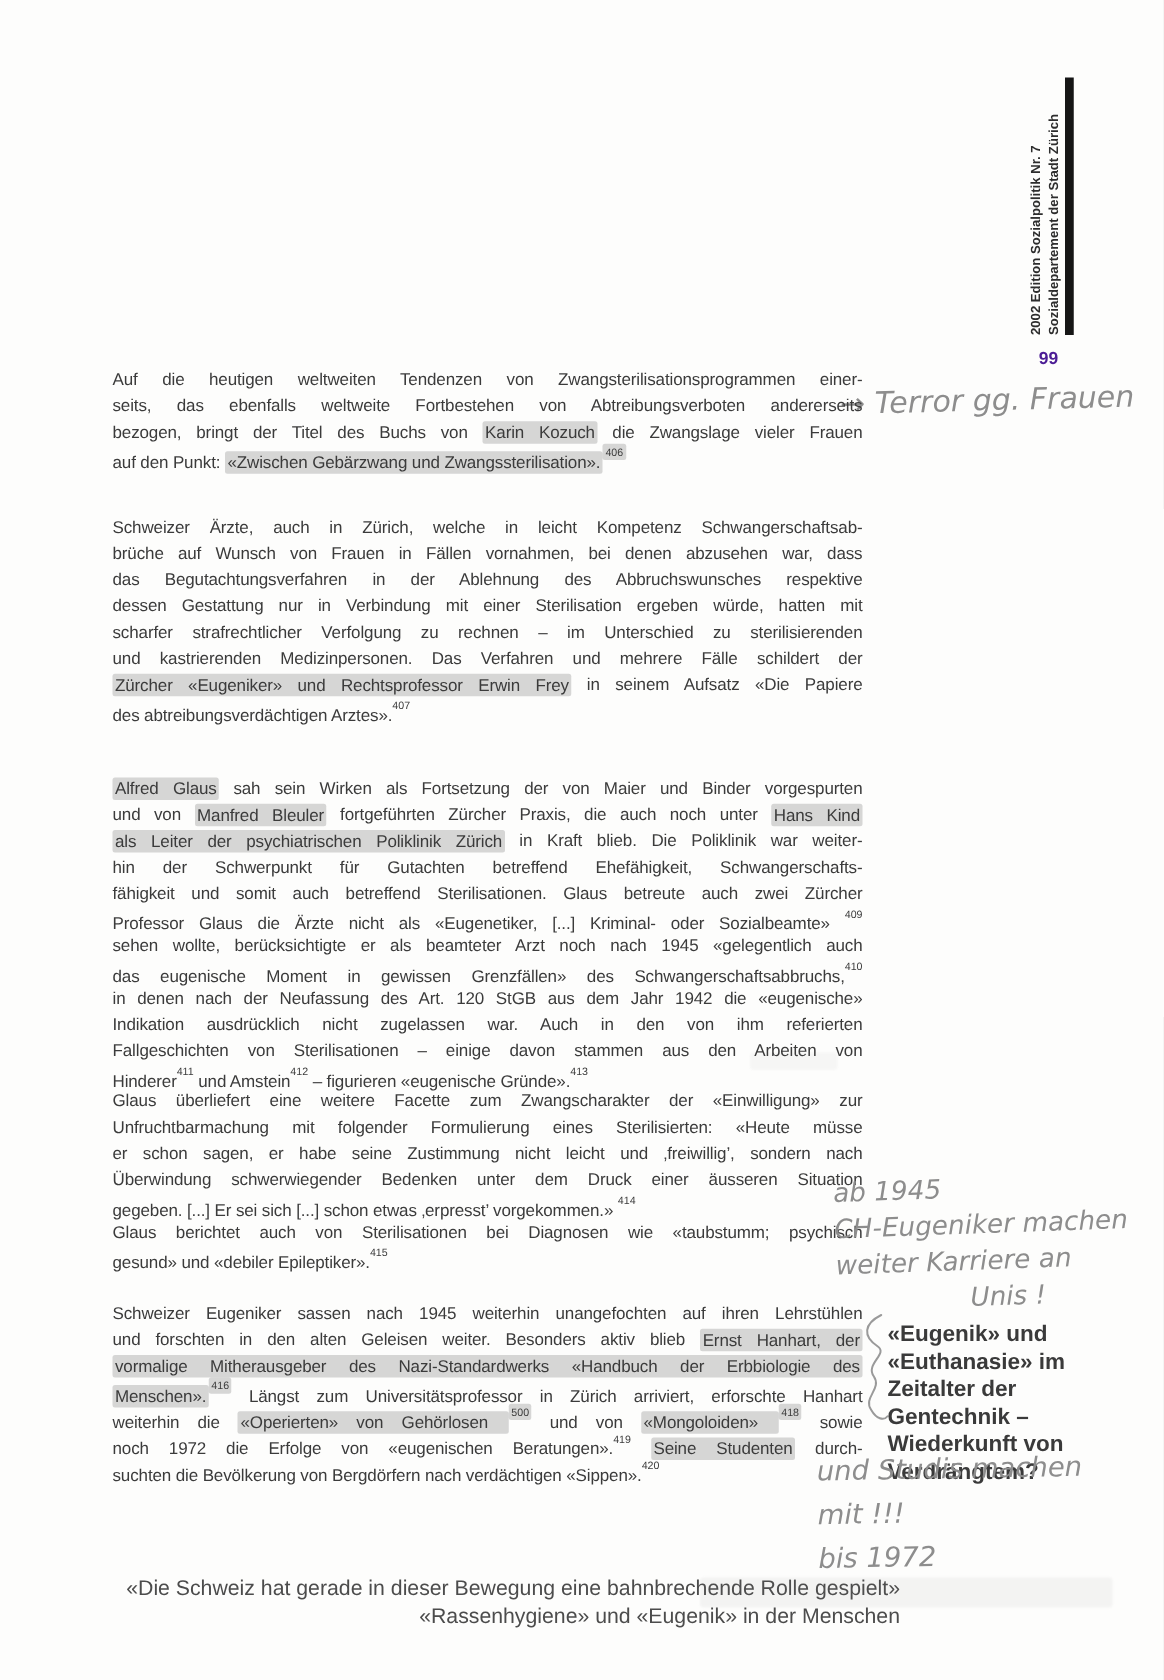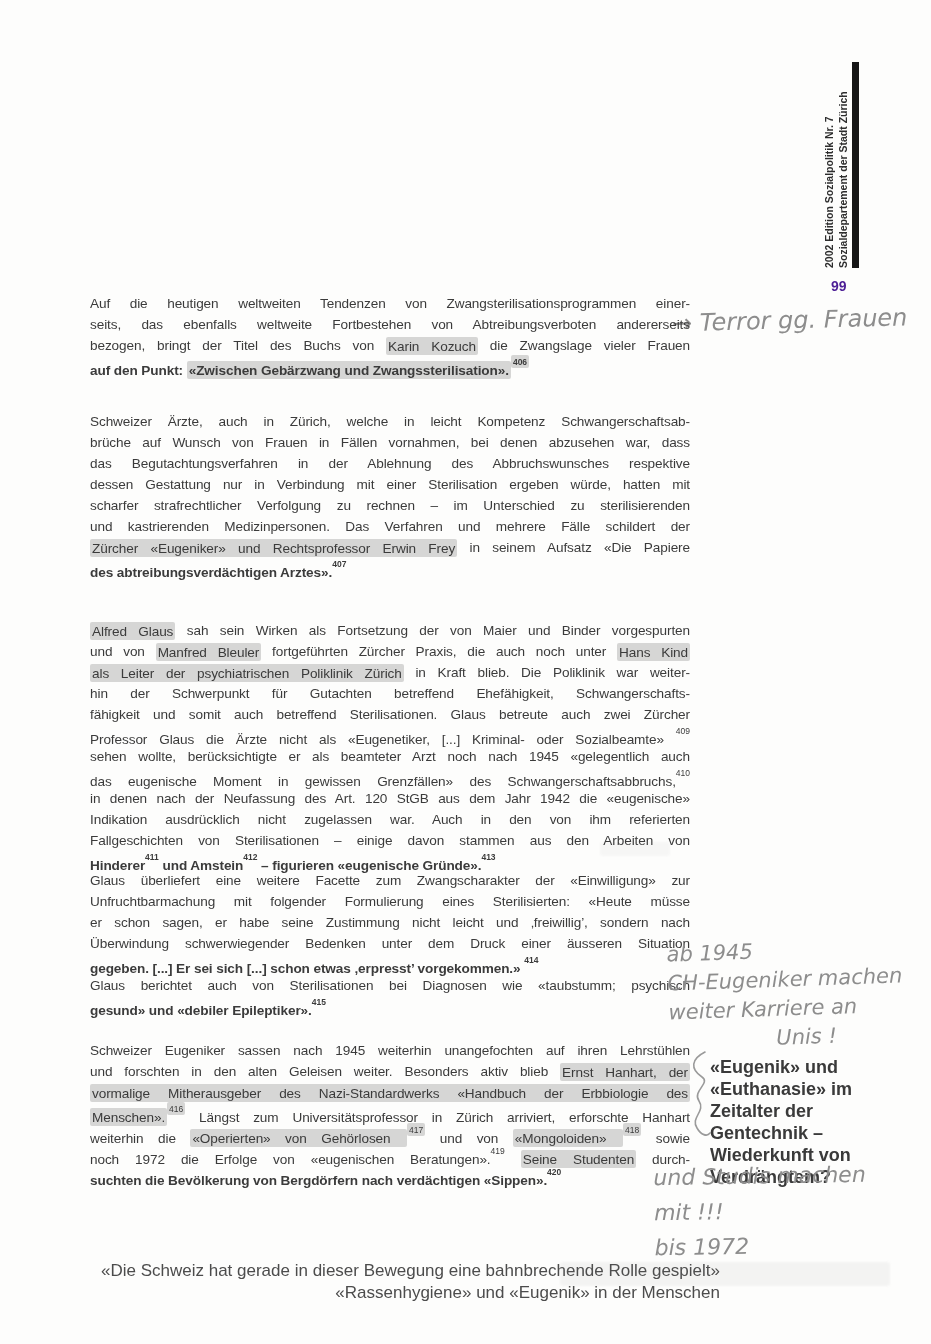--- a/index.html
+++ b/index.html
@@ -4,21 +4,21 @@
 <style>
   html,body { margin:0; padding:0; background:#e8e8e8; }
   .page {
     position:relative; width:931px; height:1344px; margin:0 auto;
     background:#fdfdfc; overflow:hidden;
     font-family:"Liberation Sans", sans-serif; color:#3b3b3b;
   }
   
   .para { position:absolute; left:90px; width:600px; font-size:13.6px; line-height:21px; letter-spacing:-0.1px; }
   .tline { text-align:justify; text-align-last:justify; height:21px; white-space:nowrap; }
-  .tline.tlast { text-align-last:left;font-weight:bold; }
+  .tline.tlast { text-align-last:left; }
   .tline sup { font-size:8.5px; position:relative; top:-4.5px; letter-spacing:0; }
   .hl { background:rgba(156,156,156,0.40); border-radius:2px; padding:1.5px 2px; box-decoration-break:clone; }
   
   .vheader {
     position:absolute; left:822px; top:268px; width:215px;
     transform:rotate(-90deg); transform-origin:0 0;
     font-size:10.5px; line-height:14px; font-weight:700; color:#2d2d2d;
   }
   .vheader div { white-space:nowrap; }
   .vbar { position:absolute; left:852px; top:62px; width:7px; height:206px; background:#161616; }
@@ -99,21 +99,21 @@
     </div>
   <div class="para" style="top:975px">
       <div class="tline"><span>Glaus berichtet auch von Sterilisationen bei Diagnosen wie «taubstumm; psychisch</span></div>
       <div class="tline tlast"><span>gesund» und «debiler Epileptiker».</span><sup>415</sup></div>
     </div>
   <div class="para" style="top:1040px">
       <div class="tline"><span>Schweizer Eugeniker sassen nach 1945 weiterhin unangefochten auf ihren Lehrstühlen</span></div>
       <div class="tline"><span>und forschten in den alten Geleisen weiter. Besonders aktiv blieb </span><span class="hl">Ernst Hanhart, der</span></div>
       <div class="tline"><span class="hl">vormalige Mitherausgeber des Nazi-Standardwerks «Handbuch der Erbbiologie des</span></div>
       <div class="tline"><span class="hl">Menschen».</span><sup class="hl">416</sup><span> Längst zum Universitätsprofessor in Zürich arriviert, erforschte Hanhart</span></div>
-      <div class="tline"><span>weiterhin die </span><span class="hl">«Operierten» von Gehörlosen </span><sup class="hl">417</sup><span> und von </span><span class="hl">«Mongoloiden» </span><sup class="hl">418</sup><span> sowie</span></div>
+      <div class="tline"><span>weiterhin die </span><span class="hl">«Operierten» von Gehörlosen </span><sup class="hl">500</sup><span> und von </span><span class="hl">«Mongoloiden» </span><sup class="hl">418</sup><span> sowie</span></div>
       <div class="tline"><span>noch 1972 die Erfolge von «eugenischen Beratungen».</span><sup>419</sup><span> </span><span class="hl">Seine Studenten</span><span> durch-</span></div>
       <div class="tline tlast"><span>suchten die Bevölkerung von Bergdörfern nach verdächtigen «Sippen».</span><sup>420</sup></div>
     </div>
 
   <div class="hw hw-career">ab 1945
 CH-Eugeniker machen
 weiter Karriere an
                 Unis !</div>
 
   <svg class="brace" width="26" height="92" viewBox="0 0 26 92">

